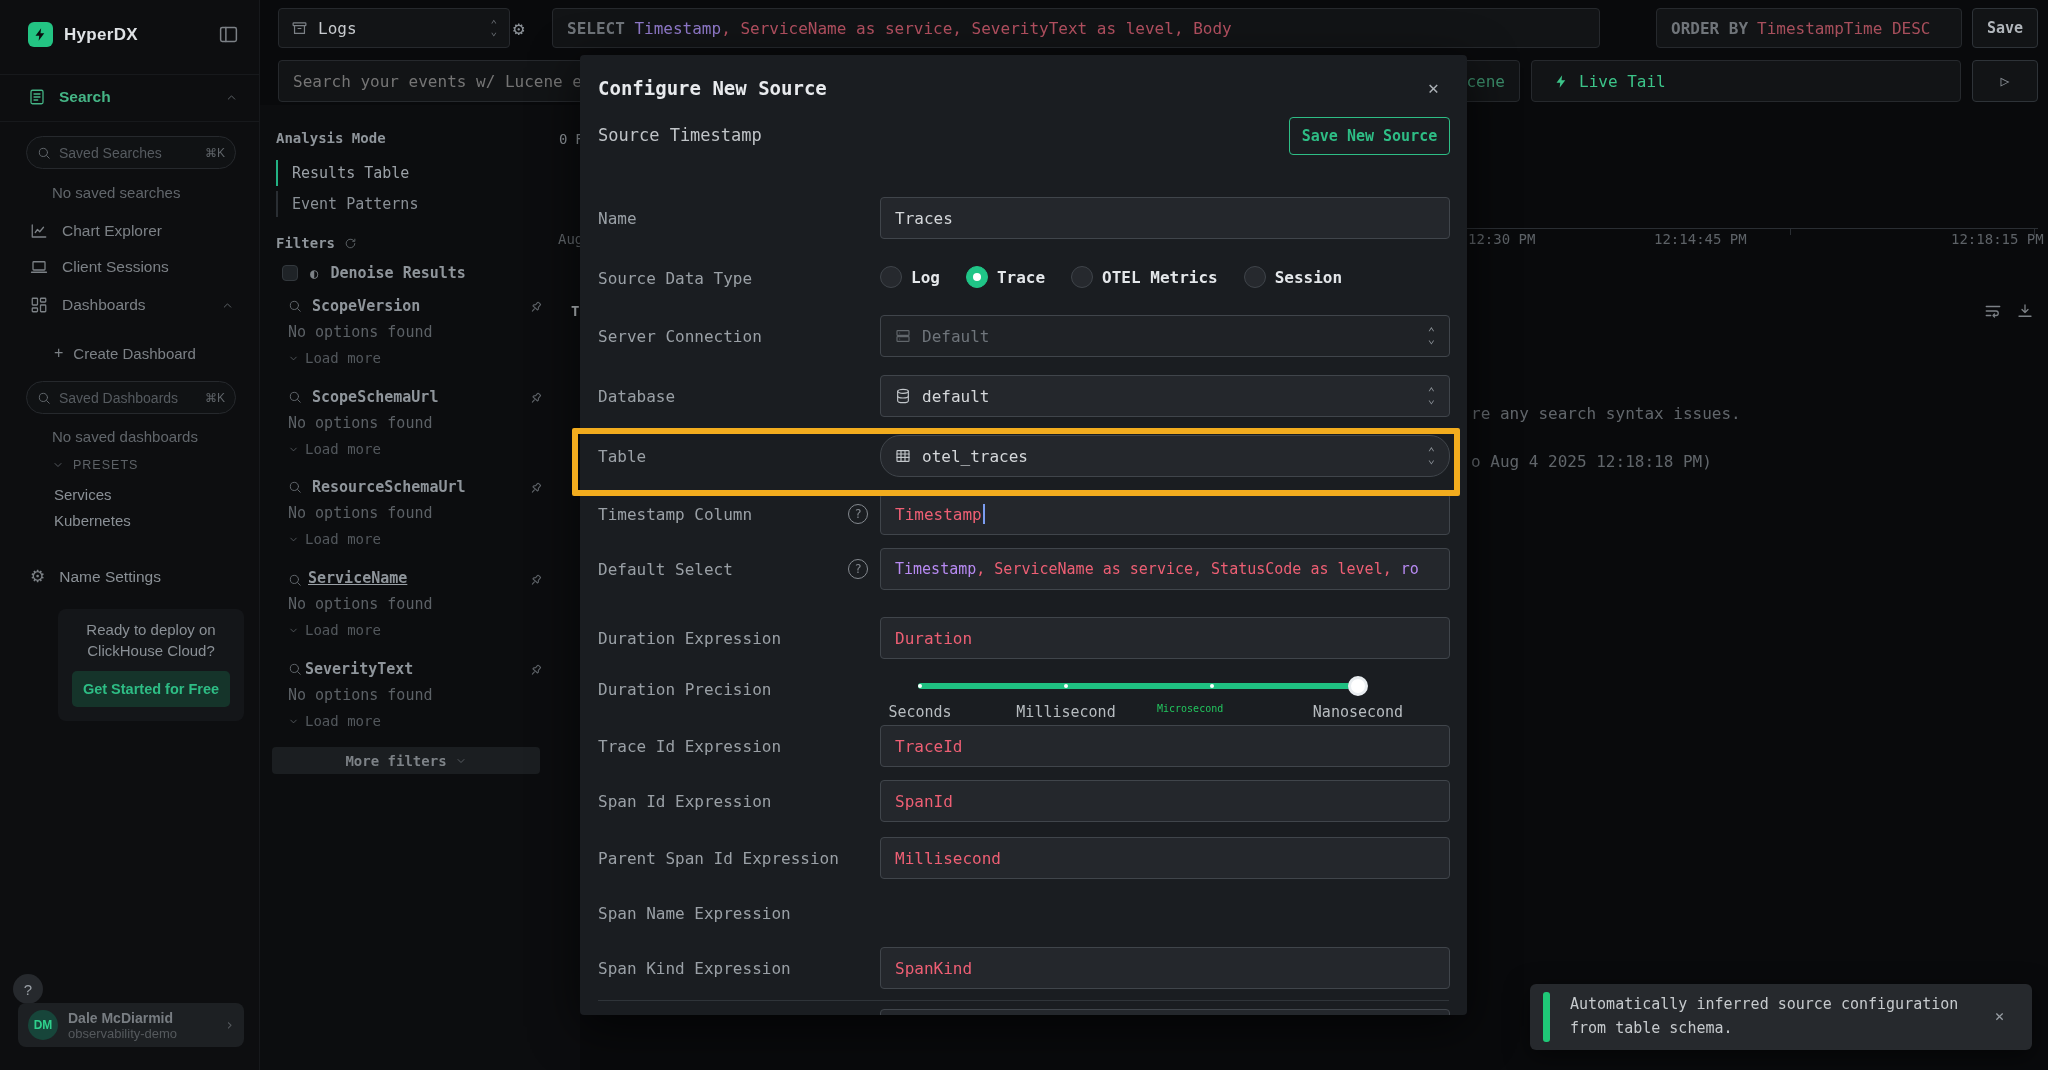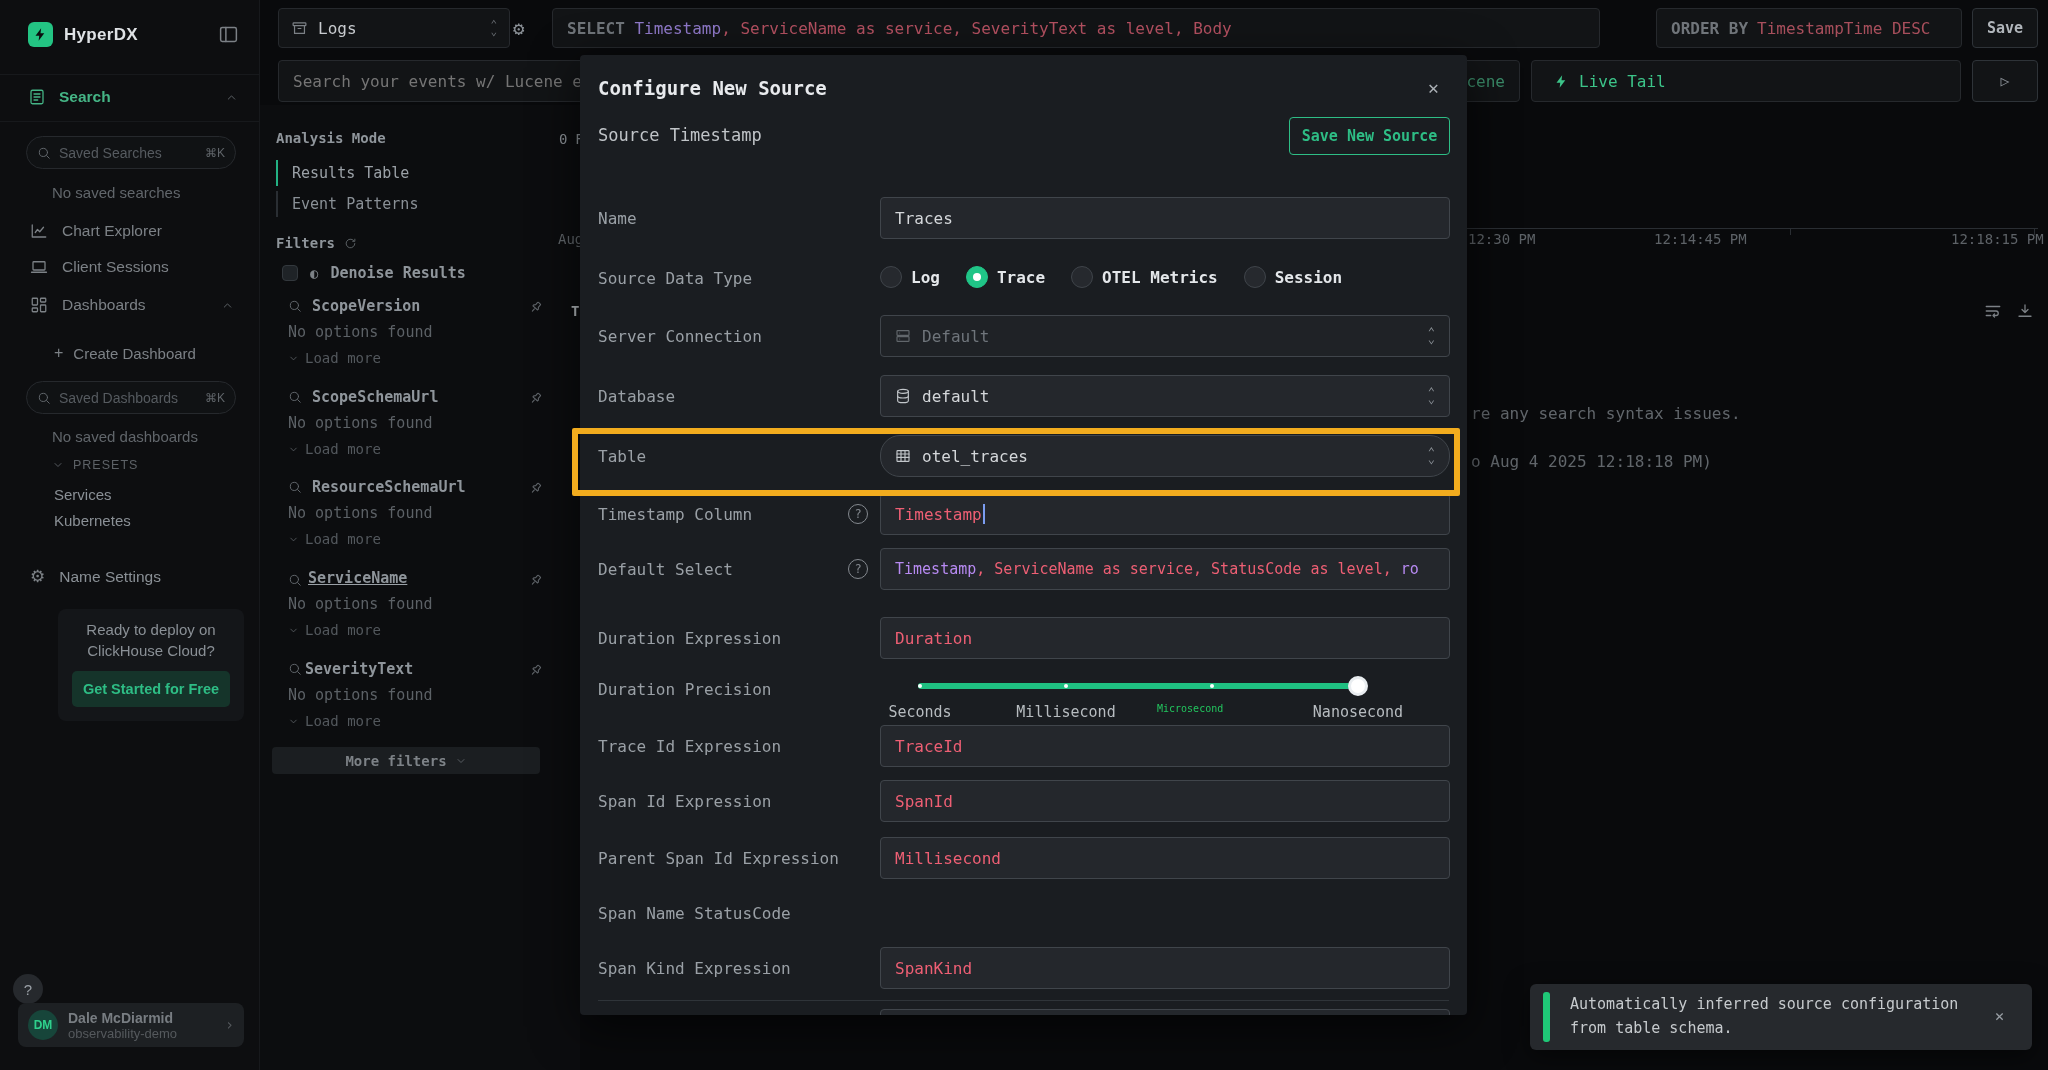--- a/index.html
+++ b/index.html
@@ -543,21 +543,21 @@
     <div class="m-label" style="top:737px;">Span Id Expression</div>
     <div class="m-input" style="top:725px;">
       <span class="val-red">SpanId</span>
     </div>
 
     <div class="m-label" style="top:794px;">Parent Span Id Expression</div>
     <div class="m-input" style="top:782px;">
       <span class="val-red">Millisecond</span>
     </div>
 
-    <div class="m-label" style="top:849px;">Span Name StatusCode</div>
+    <div class="m-label" style="top:849px;">Span Name Expression</div>
 
     <div class="m-label" style="top:904px;">Span Kind Expression</div>
     <div class="m-input" style="top:892px;">
       <span class="val-red">SpanKind</span>
     </div>
 
     <div class="abs" style="left:18px; top:945px; width:851px; border-top:1px solid #2f3439;"></div>
     <div class="m-input" style="top:954px;"></div>
   </div>
 

